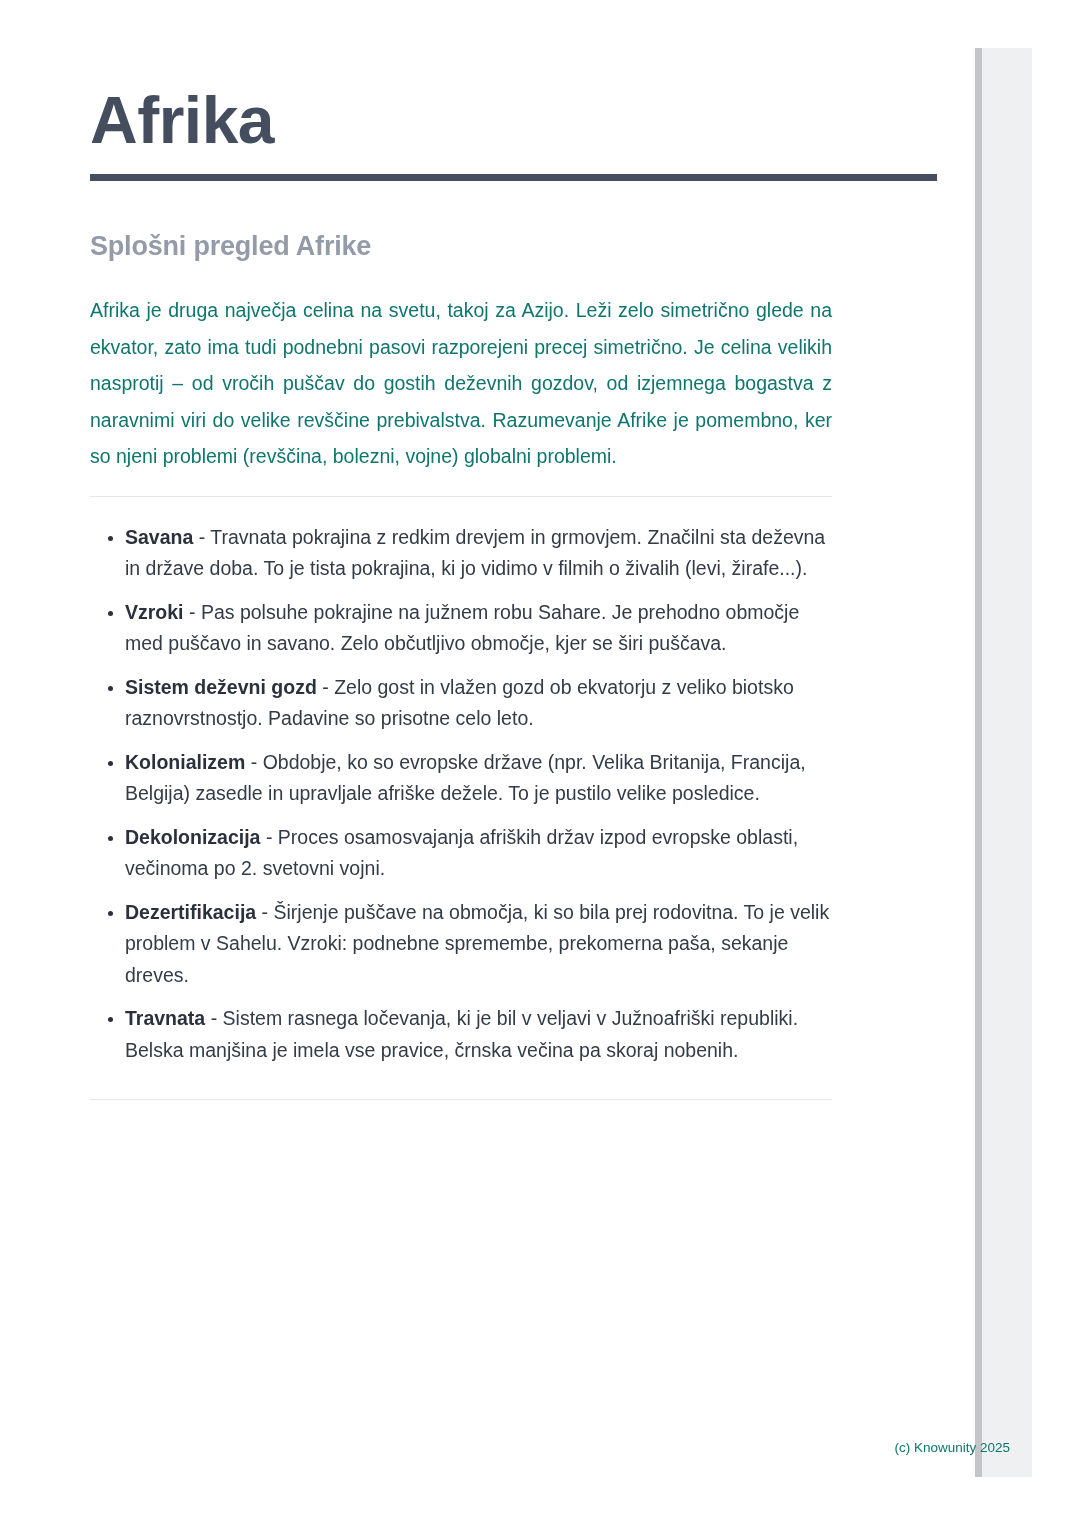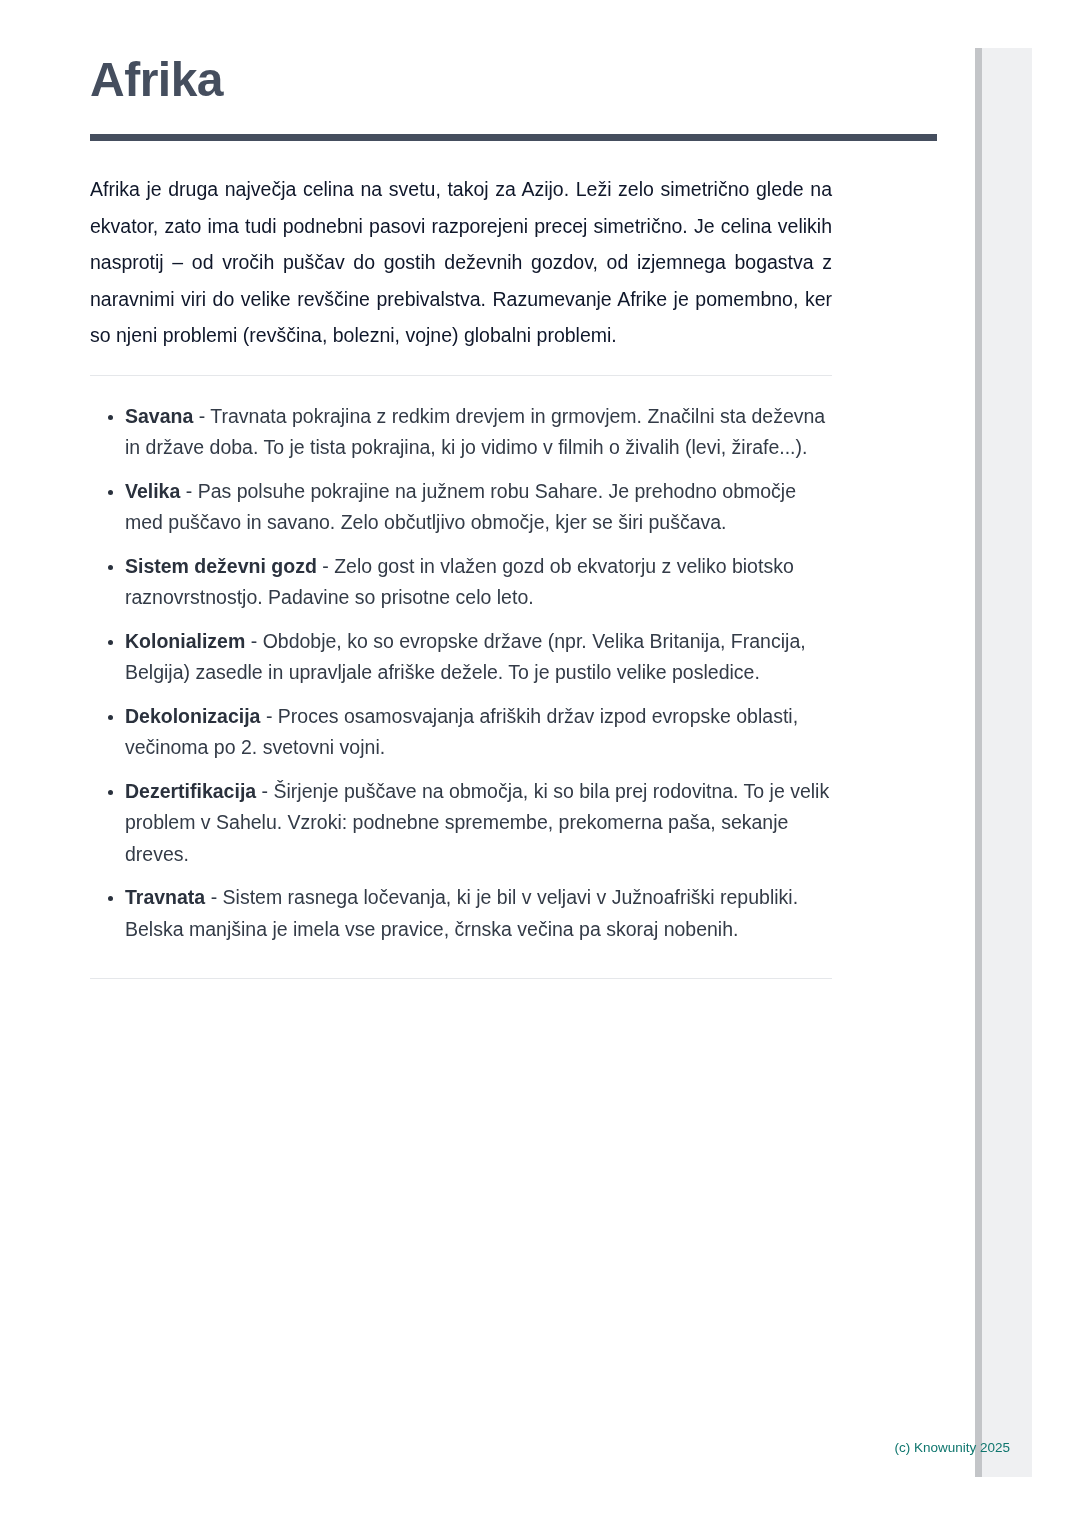--- a/index.html
+++ b/index.html
@@ -13,22 +13,22 @@
     color: #333b47;
     overflow: hidden;
   }
   .content {
     position: absolute;
     left: 90px;
     top: 0;
     width: 847px;
   }
   .page-title {
-    margin-top: 52px;
-    font-size: 48px;
+    margin-top: 92px;
+    font-size: 66px;
     line-height: 56px;
     font-weight: 700;
     letter-spacing: -0.5px;
     color: #454e5e;
   }
   .title-rule {
     margin-top: 26px;
     width: 847px;
     height: 7px;
     background: #454e5e;
@@ -41,21 +41,21 @@
     color: #939ba8;
     letter-spacing: -0.2px;
   }
   .heading-overview { margin-top: 49px; }
   .overview-paragraph {
     margin-top: 30px;
     width: 742px;
     font-size: 19.5px;
     line-height: 36.5px;
     text-align: justify;
-    color: #0f172a;
+    color: #0f766e;
   }
   .section-divider {
     margin-top: 21px;
     width: 742px;
     height: 1px;
     background: #e5e7ea;
     border: none;
   }
   .heading-key-terms { margin-top: 39px; }
   .key-terms-list {
@@ -108,34 +108,35 @@
 </style>
 </head>
 <body>
 
 <div class="content">
 
   <h1 class="page-title">Afrika</h1>
 
   <div class="title-rule"></div>
 
+  <h2 class="section-heading heading-overview">Splošni pregled Afrike</h2>
 
   <p class="overview-paragraph">Afrika je druga največja celina na svetu, takoj za Azijo. Leži zelo simetrično glede na ekvator, zato ima tudi podnebni pasovi razporejeni precej simetrično. Je celina velikih nasprotij – od vročih puščav do gostih deževnih gozdov, od izjemnega bogastva z naravnimi viri do velike revščine prebivalstva. Razumevanje Afrike je pomembno, ker so njeni problemi (revščina, bolezni, vojne) globalni problemi.</p>
 
   <div class="section-divider"></div>
 
 
   <ul class="key-terms-list">
     <li>
       <span class="term-label">Savana</span>
       <span>-</span>
       <span>Travnata pokrajina z redkim drevjem in grmovjem. Značilni sta deževna in države doba. To je tista pokrajina, ki jo vidimo v filmih o živalih (levi, žirafe...).</span>
     </li>
     <li>
-      <span class="term-label">Velika</span>
+      <span class="term-label">Vzroki</span>
       <span>-</span>
       <span>Pas polsuhe pokrajine na južnem robu Sahare. Je prehodno območje med puščavo in savano. Zelo občutljivo območje, kjer se širi puščava.</span>
     </li>
     <li>
       <span class="term-label">Sistem deževni gozd</span>
       <span>-</span>
       <span>Zelo gost in vlažen gozd ob ekvatorju z veliko biotsko raznovrstnostjo. Padavine so prisotne celo leto.</span>
     </li>
     <li>
       <span class="term-label">Kolonializem</span>

